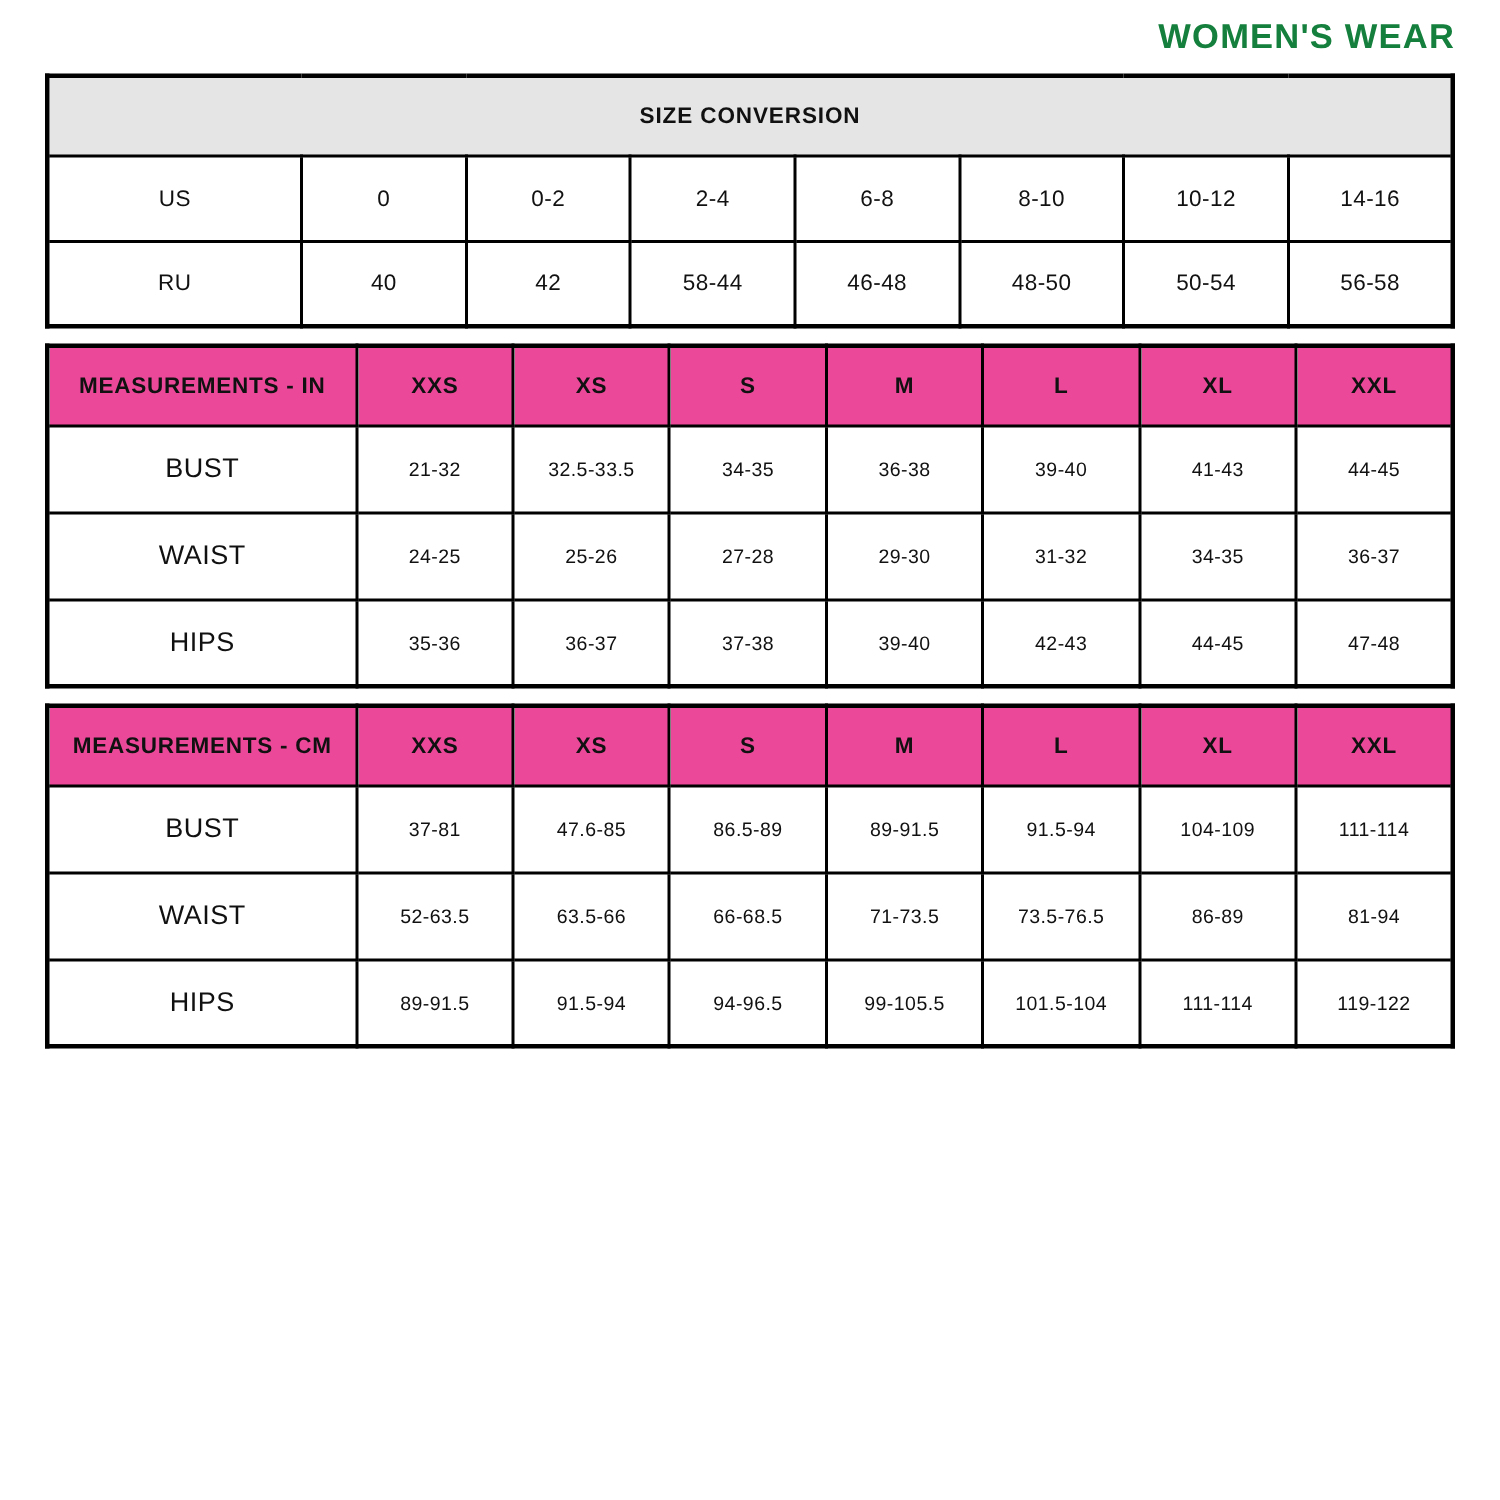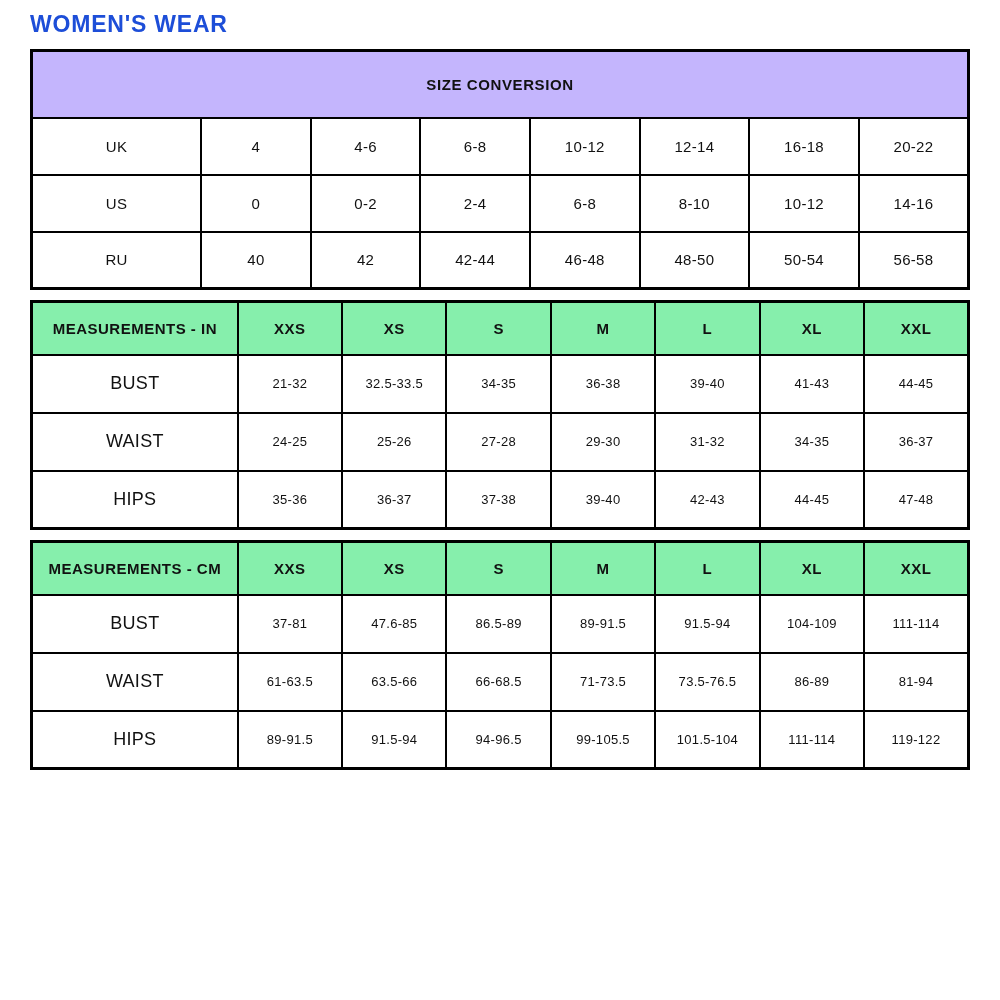--- a/index.html
+++ b/index.html
@@ -5,52 +5,52 @@
   * { margin:0; padding:0; box-sizing:border-box; }
   html,body { background:#ffffff; }
   body {
     width:1000px; height:1000px;
     font-family:"Liberation Sans", sans-serif;
     color:#111111;
     overflow:hidden;
   }
   .page { padding:11px 30px 0 30px; }
   .title {
-    text-align:left;
+    text-align:right;
     font-size:23px;
     font-weight:bold;
     letter-spacing:0.8px;
     margin-bottom:11px;
-    color:#1d4ed8;
+    color:#15803d;
   }
   table {
     width:100%;
     border-collapse:collapse;
     table-layout:fixed;
   }
   .tbl { border:3px solid #000; margin-bottom:10px; }
   td {
     border:2px solid #000;
     text-align:center;
     vertical-align:middle;
     overflow:hidden;
     white-space:nowrap;
   }
   
   .t1 .caption-cell {
-    background:#c4b5fd;
+    background:#e5e5e5;
     font-weight:bold;
     font-size:15px;
     letter-spacing:0.6px;
-    height:67px;
+    height:53px;
   }
   .t1 td { height:57px; font-size:15px; letter-spacing:0.3px; }
   
   .tm .hdr td {
-    background:#86efac;
+    background:#ec4899;
     font-weight:bold;
     font-size:15px;
     letter-spacing:0.5px;
     height:53px;
   }
   .tm td { height:58px; font-size:13px; letter-spacing:0.3px; }
   .tm td.lbl { font-size:18px; }
 </style>
 </head>
 <body>
@@ -66,46 +66,36 @@
         <col style="width:11.7%">
         <col style="width:11.7%">
       <col style="width:11.7%">
         <col style="width:11.7%">
         <col style="width:11.7%">
         <col style="width:11.7%">
     </colgroup>
     <tbody>
         <tr>
       <td class="caption-cell" colspan="8">SIZE CONVERSION</td>
-    </tr>
-    <tr>
-      <td>UK</td>
-      <td>4</td>
-      <td>4-6</td>
-      <td>6-8</td>
-      <td>10-12</td>
-      <td>12-14</td>
-      <td>16-18</td>
-      <td>20-22</td>
     </tr>
     <tr>
       <td>US</td>
       <td>0</td>
       <td>0-2</td>
       <td>2-4</td>
       <td>6-8</td>
       <td>8-10</td>
       <td>10-12</td>
       <td>14-16</td>
     </tr>
     <tr>
       <td>RU</td>
       <td>40</td>
       <td>42</td>
-      <td>42-44</td>
+      <td>58-44</td>
       <td>46-48</td>
       <td>48-50</td>
       <td>50-54</td>
       <td>56-58</td>
     </tr>
   </tbody>
     </table>
 
   <table class="tbl tm">
     <colgroup>
@@ -189,21 +179,21 @@
       <td>37-81</td>
       <td>47.6-85</td>
       <td>86.5-89</td>
       <td>89-91.5</td>
       <td>91.5-94</td>
       <td>104-109</td>
       <td>111-114</td>
     </tr>
     <tr>
       <td class="lbl">WAIST</td>
-      <td>61-63.5</td>
+      <td>52-63.5</td>
       <td>63.5-66</td>
       <td>66-68.5</td>
       <td>71-73.5</td>
       <td>73.5-76.5</td>
       <td>86-89</td>
       <td>81-94</td>
     </tr>
     <tr>
       <td class="lbl">HIPS</td>
       <td>89-91.5</td>

